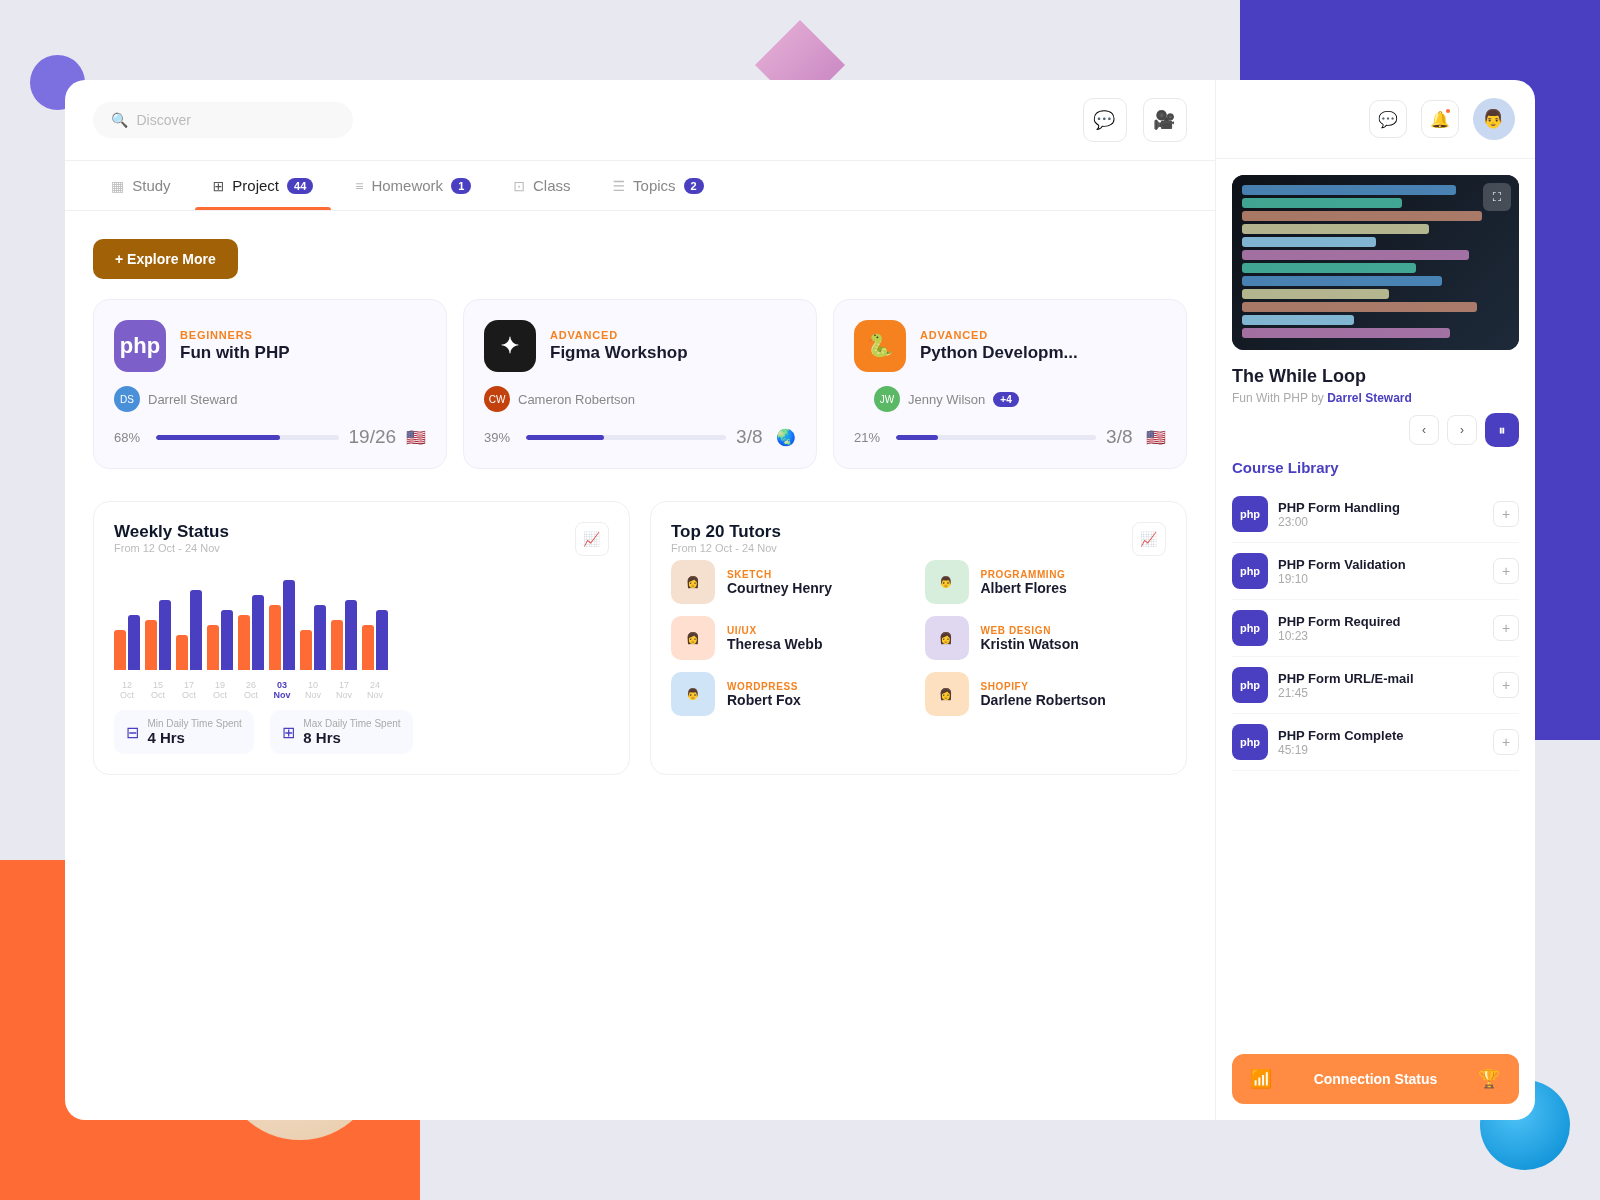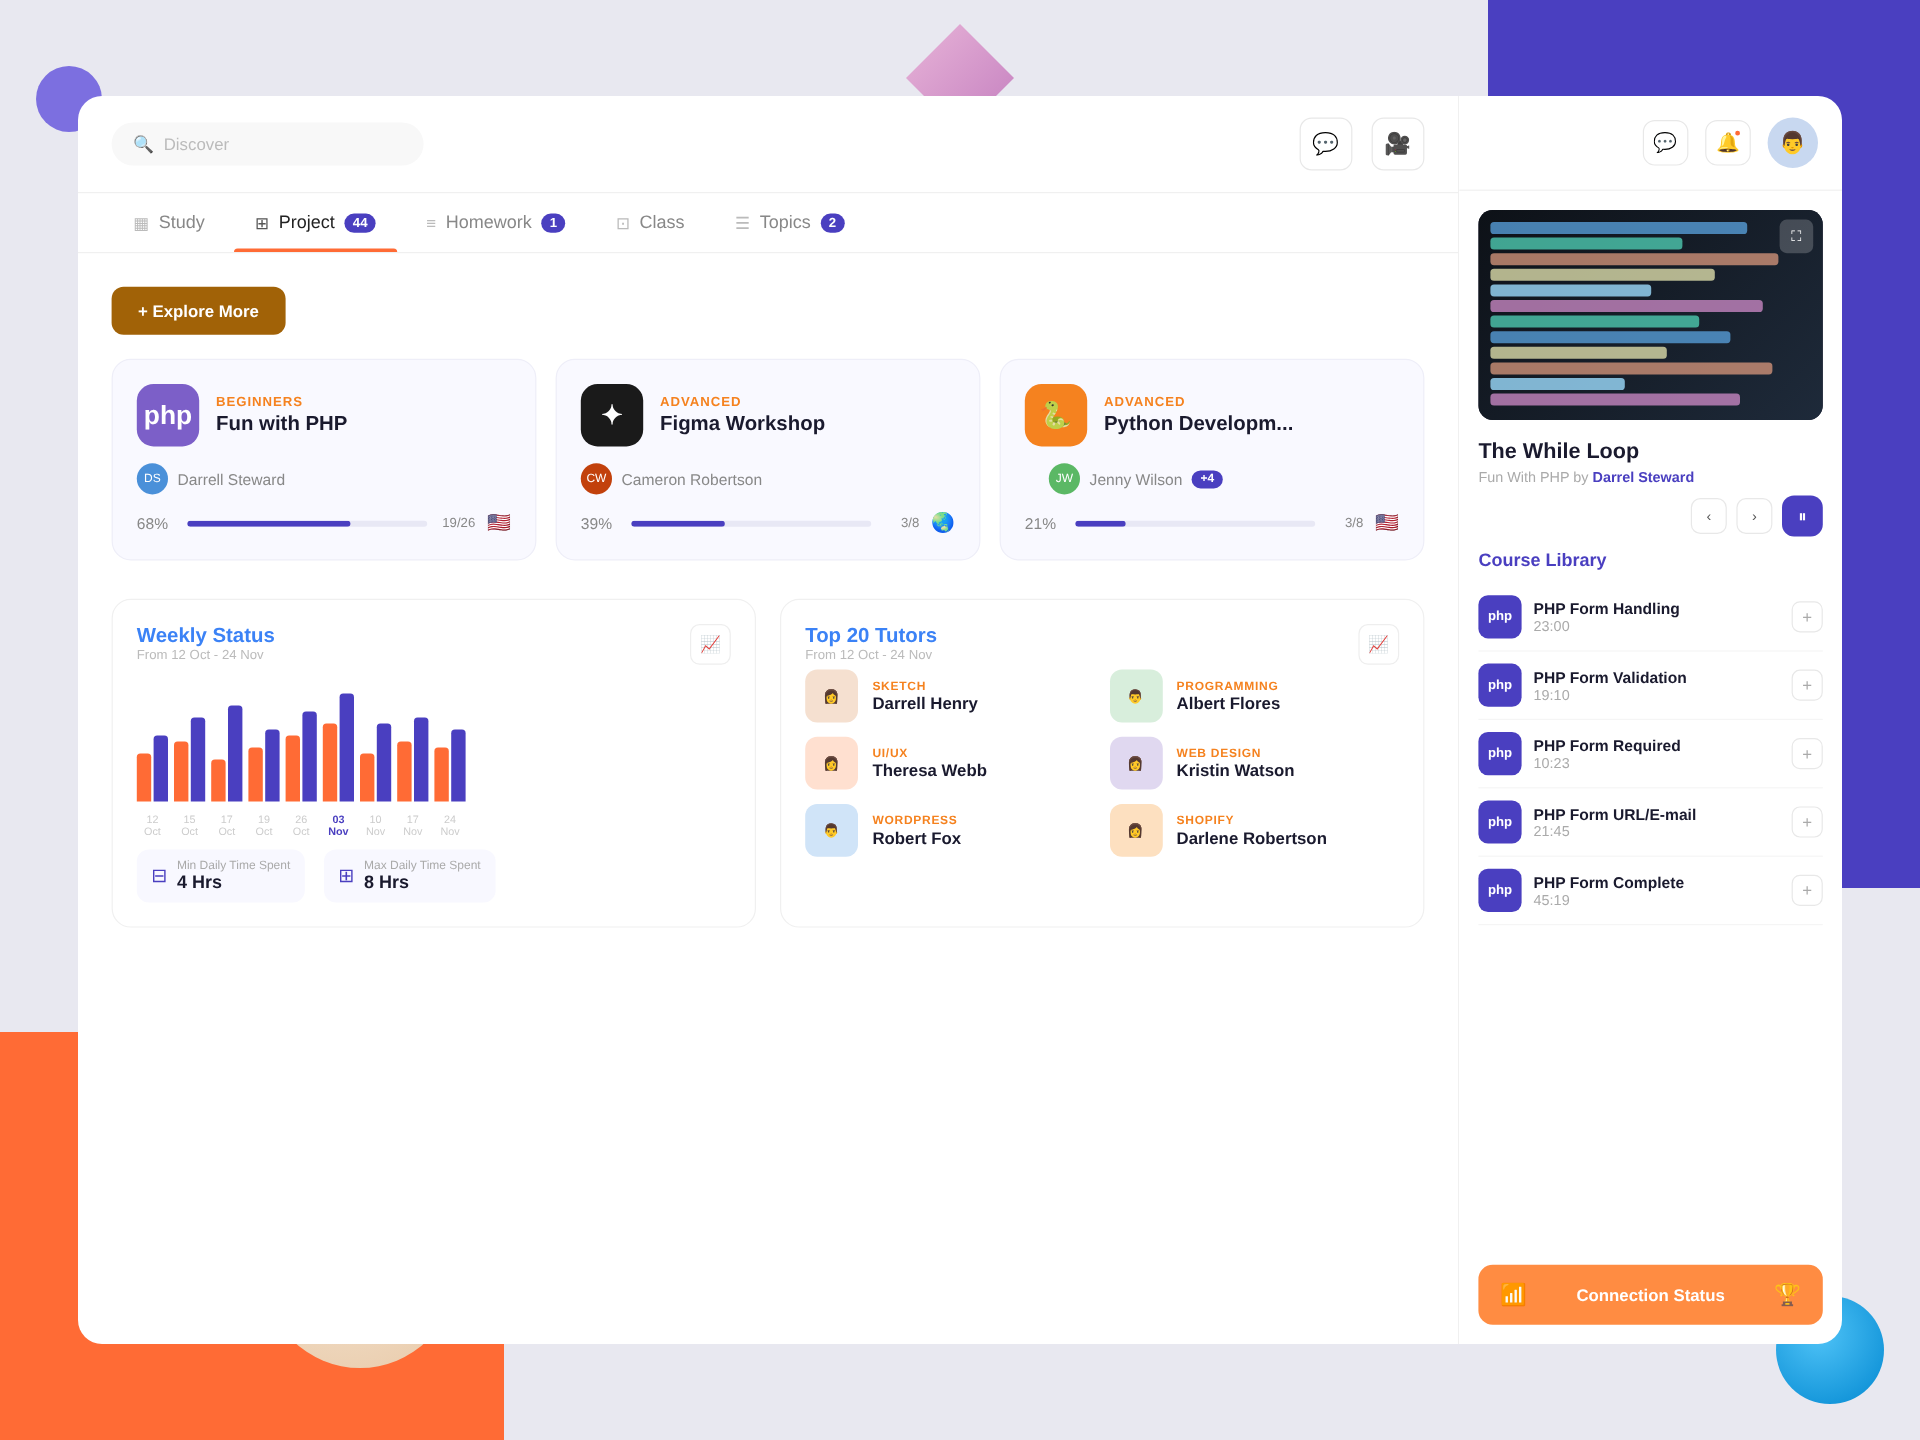--- a/index.html
+++ b/index.html
@@ -138,34 +138,34 @@
     .course-icon.figma { background: #1a1a1a; }
     .course-icon.python { background: #f5821f; }
     .course-level { font-size: 11px; font-weight: 700; letter-spacing: 0.8px; color: #f5821f; }
     .course-name { font-size: 17px; font-weight: 700; color: #1a1a2e; margin-top: 2px; }
     .course-author { display: flex; align-items: center; gap: 8px; margin-bottom: 14px; color: #888; font-size: 13px; }
     .author-avatar { width: 26px; height: 26px; border-radius: 50%; background: #ddd; overflow: hidden; display: flex; align-items: center; justify-content: center; font-size: 10px; color: #666; }
     .course-progress { display: flex; align-items: center; gap: 10px; }
     .progress-pct { font-size: 13px; color: #888; min-width: 32px; }
     .progress-bar { flex: 1; height: 5px; background: #e8e8f5; border-radius: 5px; overflow: hidden; }
     .progress-fill { height: 100%; background: #4a3fc0; border-radius: 5px; }
-    .progress-count { font-size: 11px; color: #888; min-width: 30px; text-align: right; }
+    .progress-count { font-size: 19px; color: #888; min-width: 30px; }
     .flag-icon { font-size: 16px; }
 
     
     .bottom-sections { display: flex; gap: 20px; }
 
     
     .weekly-status {
       flex: 1; background: white;
       border: 1.5px solid #f0f0f0;
       border-radius: 16px; padding: 20px;
     }
     .widget-header { display: flex; align-items: flex-start; justify-content: space-between; margin-bottom: 4px; }
-    .widget-title { font-size: 17px; font-weight: 700; color: #3b82f6; }
+    .widget-title { font-size: 17px; font-weight: 700; color: #0f172a; }
     .widget-subtitle { font-size: 11px; color: #bbb; }
     .widget-icon-btn { width: 34px; height: 34px; border: 1.5px solid #eee; border-radius: 8px; display: flex; align-items: center; justify-content: center; cursor: pointer; color: #aaa; font-size: 14px; }
 
     
     .chart-area { margin: 14px 0 10px; display: flex; align-items: flex-end; gap: 5px; height: 100px; }
     .chart-bar-group { display: flex; gap: 2px; align-items: flex-end; }
     .bar { border-radius: 3px 3px 0 0; width: 12px; }
     .bar.orange { background: #ff6b35; }
     .bar.purple { background: #4a3fc0; }
 
@@ -476,21 +476,21 @@
               <div class="widget-title">Top 20 Tutors</div>
               <div class="widget-subtitle">From 12 Oct - 24 Nov</div>
             </div>
             <div class="widget-icon-btn">📈</div>
           </div>
           <div class="tutors-grid">
             <div class="tutor-item">
               <div class="tutor-avatar" style="background:#f5e0d0">👩</div>
               <div class="tutor-info">
                 <div class="tutor-category">SKETCH</div>
-                <div class="tutor-name">Darrell Henry</div>
+                <div class="tutor-name">Courtney Henry</div>
               </div>
             </div>
             <div class="tutor-item">
               <div class="tutor-avatar" style="background:#d8eedc">👨</div>
               <div class="tutor-info">
                 <div class="tutor-category">PROGRAMMING</div>
                 <div class="tutor-name">Albert Flores</div>
               </div>
             </div>
             <div class="tutor-item">

